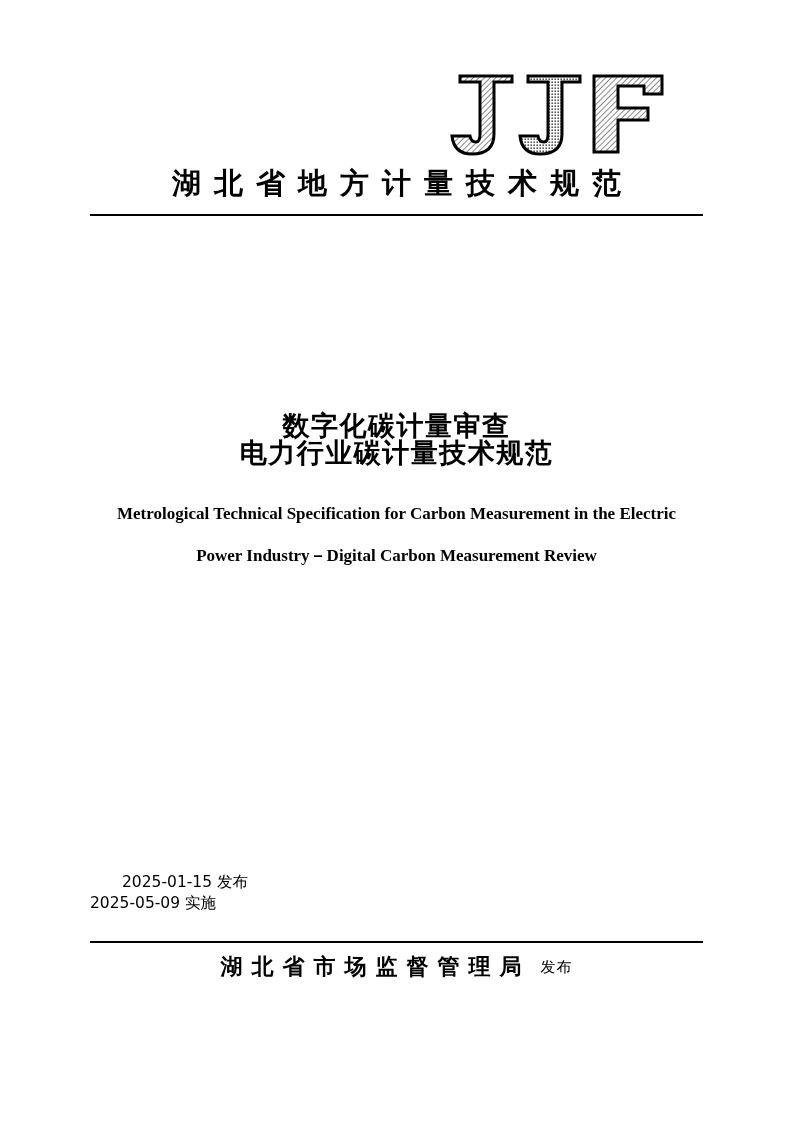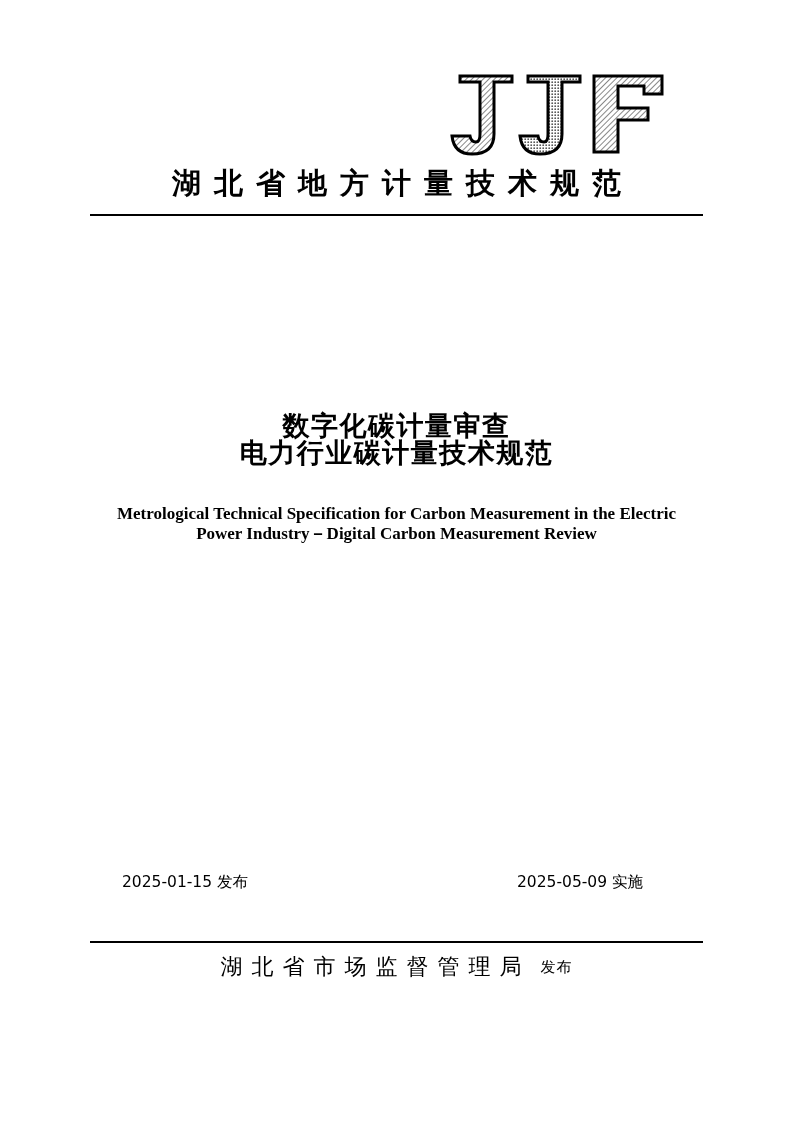--- a/index.html
+++ b/index.html
@@ -81,32 +81,34 @@
   }
   .en-title {
     font-family: "Liberation Serif", serif;
     font-size: 17px;
     line-height: 1.2;
     margin-top: 38px;
     font-weight: bold;
   }
   .en-title .line2 {
     display: block;
+    margin-top: 22px;
   }
 
   
   .dates {
     position: absolute;
     left: 90px;
     top: 872px;
     width: 613px;
     display: flex;
     justify-content: space-between;
     font-family: "DejaVu Sans", sans-serif;
     font-size: 15.5px;
+    flex-direction: column;
   }
   .dates .left { padding-left: 32px; }
   .dates .right { padding-right: 60px; }
 
   
   .rule-bottom {
     position: absolute;
     left: 90px;
     top: 941px;
     width: 613px;
@@ -115,21 +117,21 @@
   .issuer {
     position: absolute;
     left: 90px;
     top: 952px;
     width: 613px;
     text-align: center;
     white-space: nowrap;
   }
   .issuer .org {
     font-family: "DejaVu Sans", sans-serif;
-    font-weight: normal;
+    font-weight: bold;
     font-size: 22px;
     letter-spacing: 9px;
   }
   .issuer .verb {
     font-family: "DejaVu Sans", sans-serif;
     font-size: 15px;
     letter-spacing: 1px;
     margin-left: 10px;
     position: relative;
     top: -2px;

